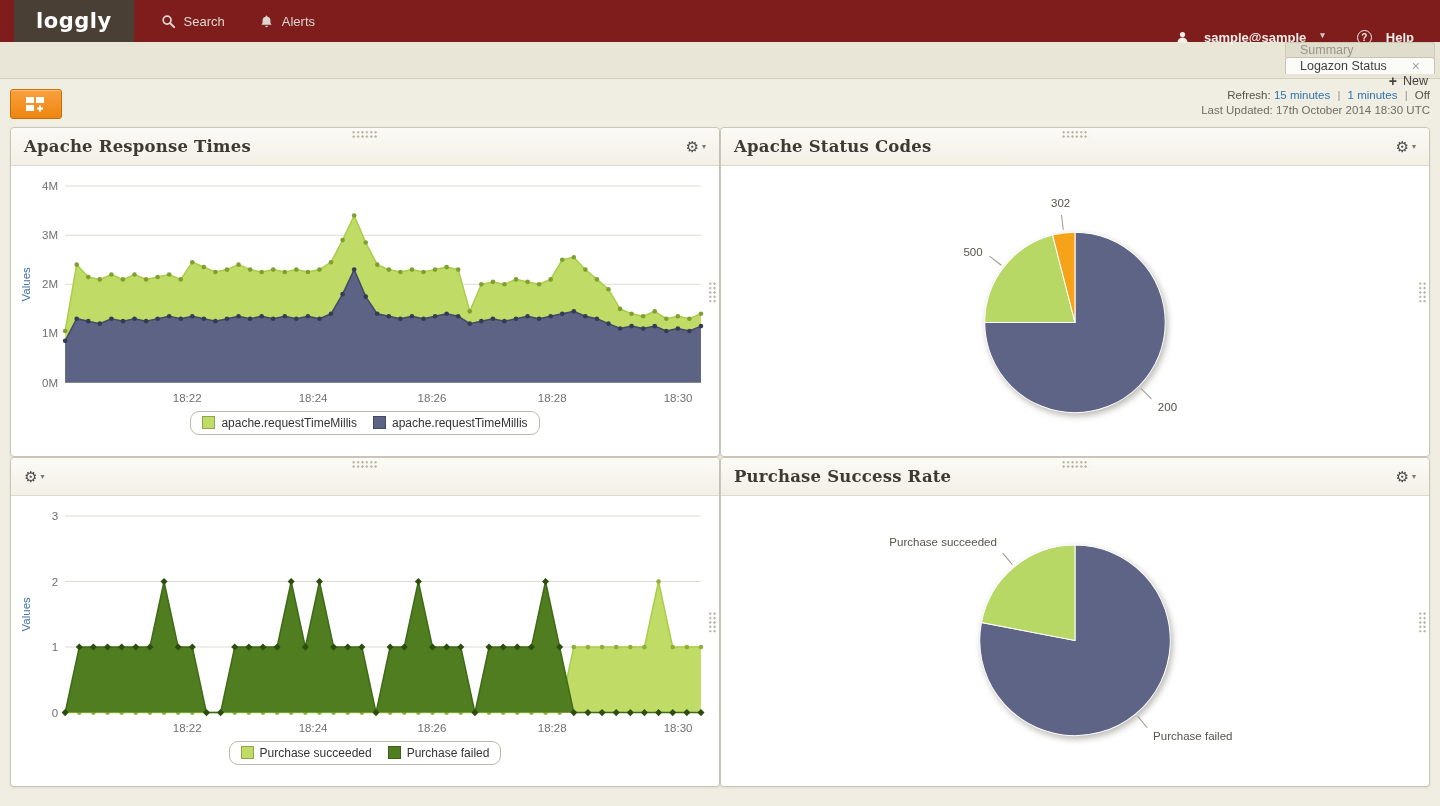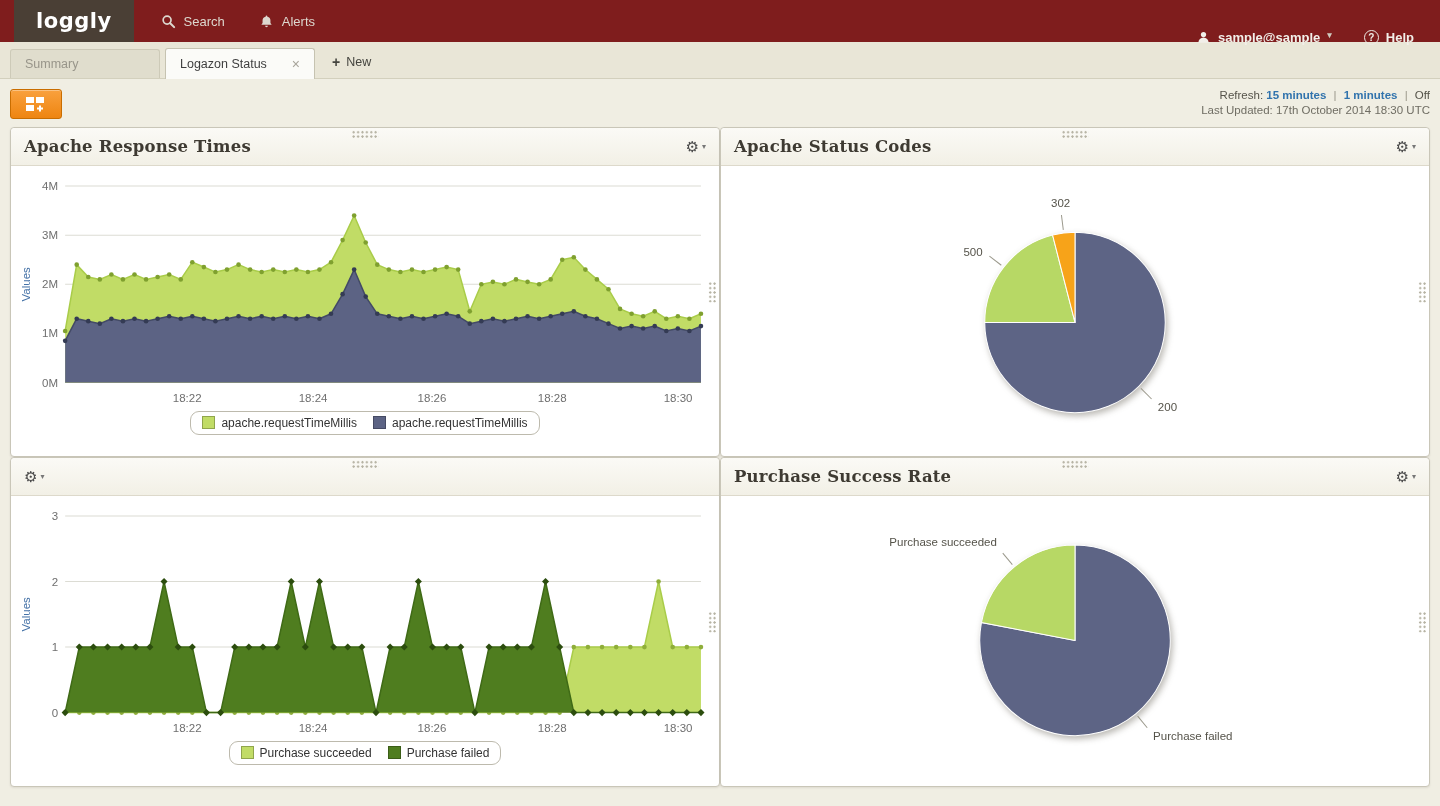--- a/index.html
+++ b/index.html
@@ -10,45 +10,45 @@
   .topnav { display:flex; align-items:stretch; height:42px; background:#7f1d1d;padding-left:14px; }
   .brand { display:flex; align-items:center; padding:0 22px; background:#4a3f35;
            font-family:"DejaVu Sans", sans-serif; font-weight:bold; font-size:21px;
            color:#fff; letter-spacing:.5px; cursor:pointer; }
   .nav-items { display:flex; margin-left:10px; }
   .nav-item { display:flex; align-items:center; gap:8px; padding:0 17px; font-size:13px;
               color:#ddd8cf; cursor:pointer; text-decoration:none; }
   .nav-item.active { background:#4e443a; box-shadow:inset 0 3px 0 #ef8200; color:#fff; font-weight:bold; }
   .nav-icon svg { width:15px; height:15px; display:block; }
   .nav-right { margin-left:auto; display:flex; align-items:center; padding-right:10px; }
-  .nav-user, .nav-help { display:flex; gap:7px; font-size:13px; color:#f2efe9;
+  .nav-user, .nav-help { display:flex; gap:14px; font-size:13px; color:#f2efe9;
                          cursor:pointer; padding:0 16px; font-weight:bold;margin-top:32px; }
   .caret { font-size:9px; color:#cfcabf; }
   .help-circle { width:15px; height:15px; border-radius:50%; border:1px solid #efece6; color:#efece6;
                  font-size:10px; font-weight:bold; display:grid; place-items:center; }
 
   
   .tabbar { display:flex; align-items:flex-end; height:37px; background:#e9e6d7;
-            border-bottom:1px solid #d3d0bd; padding-left:10px; }
+            border-bottom:1px solid #d3d0bd; padding-left:10px;flex-direction:column; }
   .tab { display:flex; align-items:center; height:29px; padding:0 14px; margin-right:5px;
          font-size:12.5px; border:1px solid #cdcab8; border-bottom:none; border-radius:3px 3px 0 0;
          background:#e0ddcd; color:#98958a; cursor:pointer; min-width:150px; }
   .tab.active { background:#fbfbf8; color:#3f3f3f; height:31px; margin-bottom:-1px; border-color:#c6c3b1; }
   .tab-close { margin-left:auto; padding-left:22px; color:#a7a49a; font-size:14px; cursor:pointer; }
   .tab-new { display:flex; align-items:center; gap:6px; padding:0 12px 8px; font-size:12.5px;
              color:#45453f; cursor:pointer; }
   .tab-new b { font-size:14px; }
 
   
   .toolbar { display:flex; justify-content:space-between; align-items:flex-start; padding:10px 10px 6px; }
   .add-widget { width:52px; height:30px; border:1px solid #c96d00; border-radius:3px;
                 background:linear-gradient(#f9a13e,#ee8511); display:grid; place-items:center;
                 cursor:pointer; box-shadow:inset 0 1px 0 rgba(255,255,255,.35); }
   .refresh-area { text-align:right; font-size:11.5px; color:#55534a; }
-  .refresh-area a { color:#3173ad; text-decoration:none; cursor:pointer;font-weight:bold; }
+  .refresh-area a { color:#3173ad; text-decoration:none; cursor:pointer; }
   .sep { color:#9a978a; margin:0 4px; }
   .updated { margin-top:3px; color:#6f6d63; }
 
   
   .dash-grid { display:grid; grid-template-columns:1fr 1fr; padding:2px 10px 0; }
   .panel { position:relative; background:#fff; border:1px solid #c9c6b8; border-radius:4px;
            box-shadow:0 1px 2px rgba(90,85,70,.12); height:330px; overflow:hidden; }
   .panel-header { position:relative; height:38px; display:flex; align-items:center;
                   justify-content:space-between; padding:0 13px;
                   background:linear-gradient(#fbfaf6,#f2f0e6); border-bottom:1px solid #ddd9cb;

